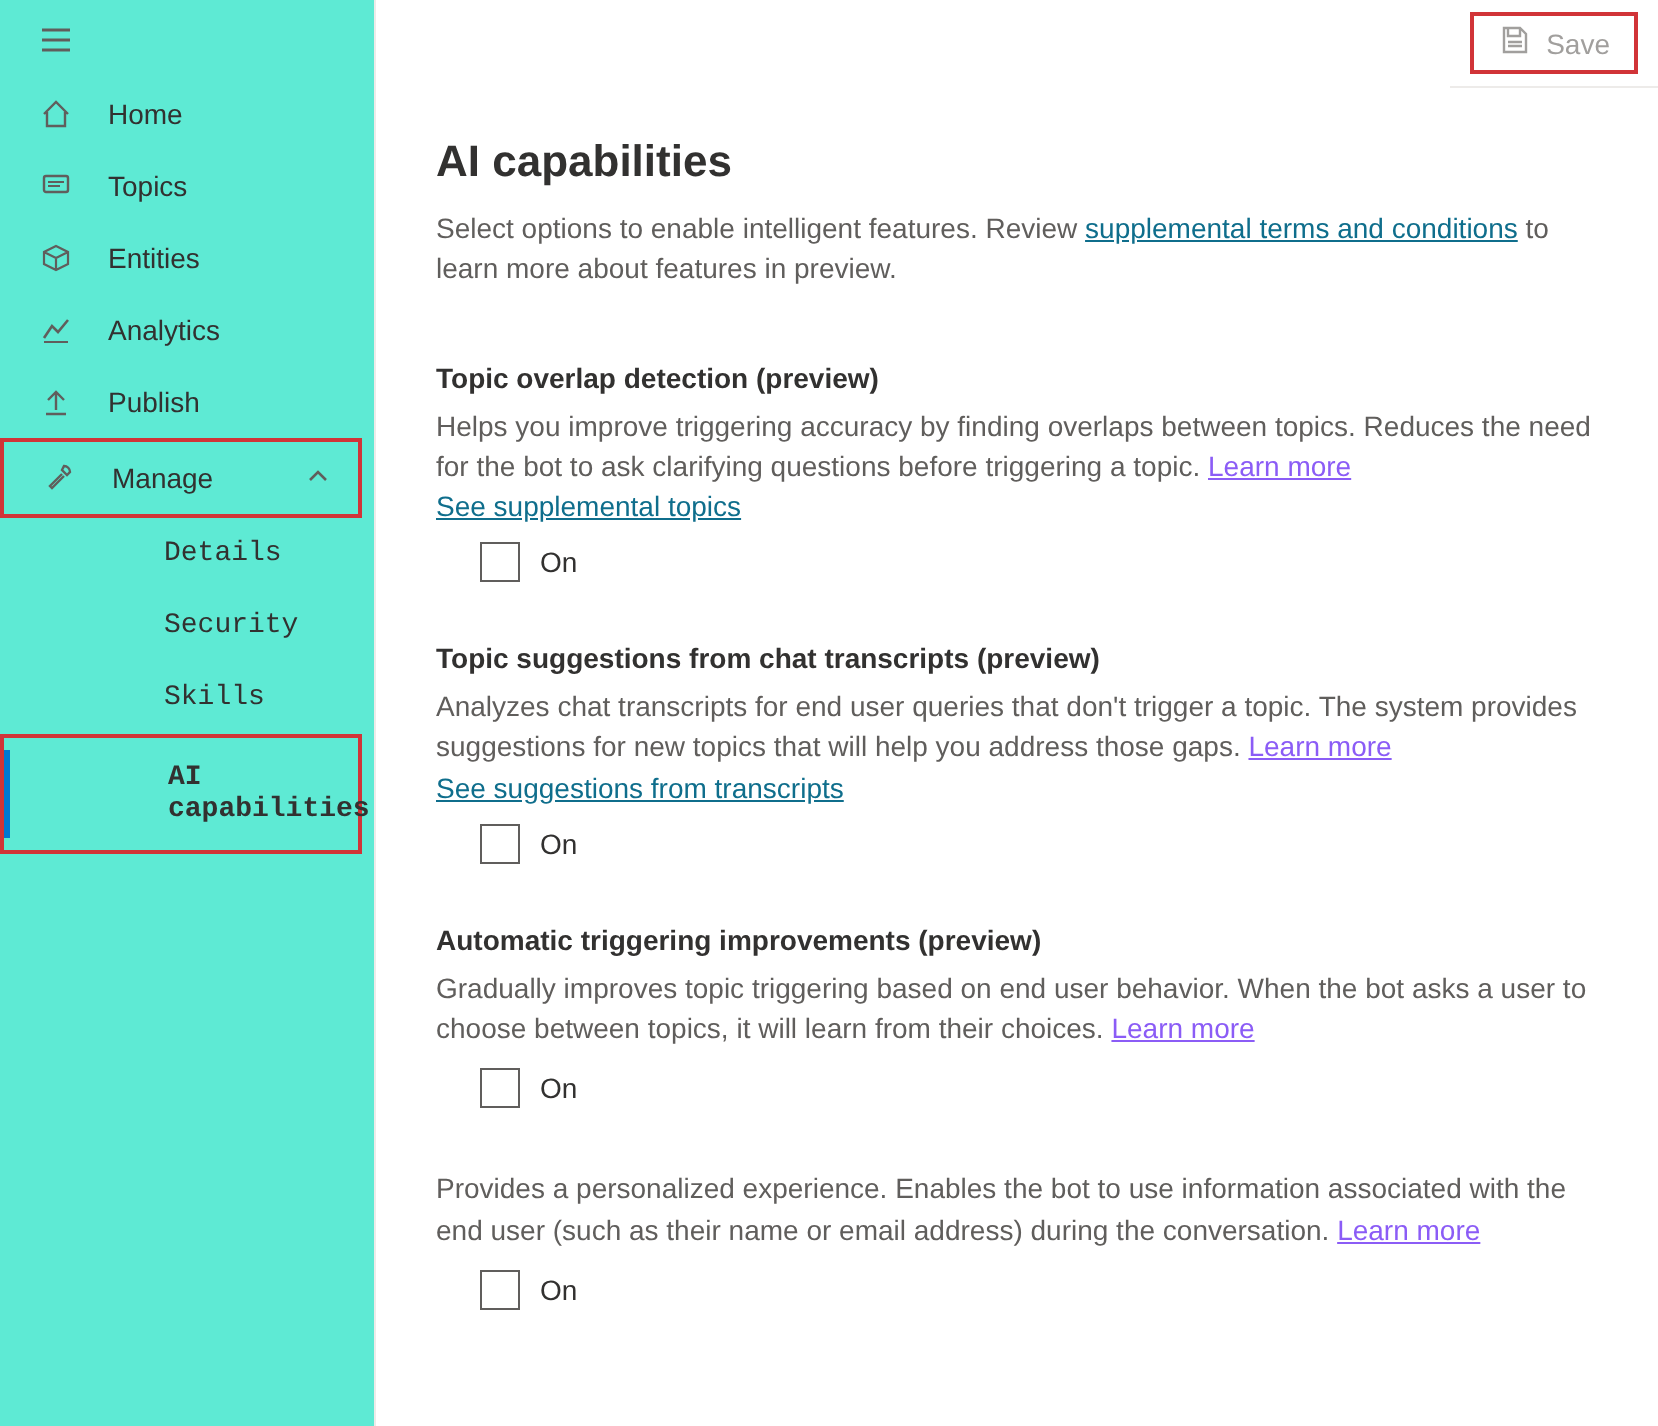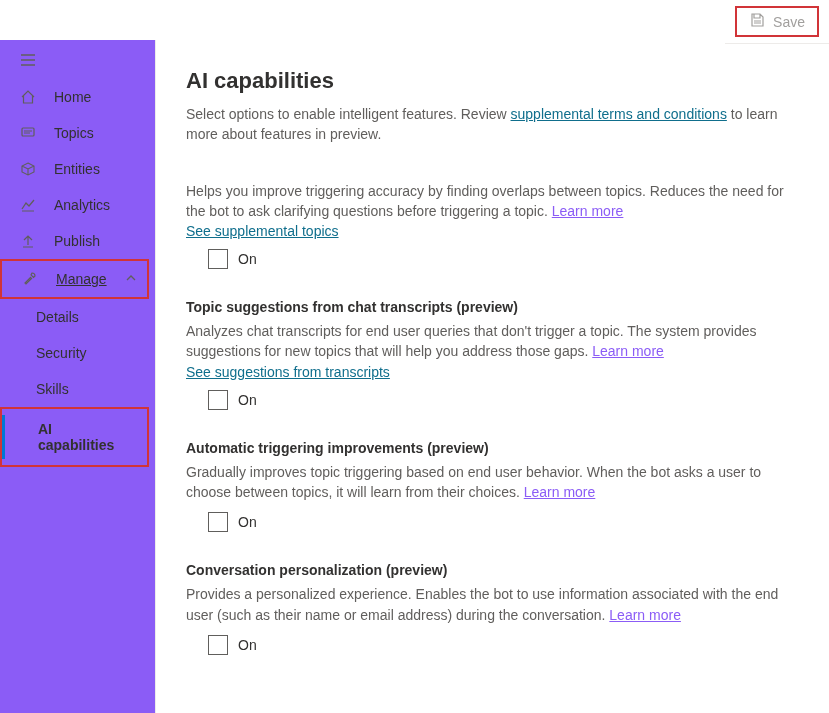--- a/index.html
+++ b/index.html
@@ -8,50 +8,50 @@
     font-family: "Segoe UI", Arial, sans-serif;
     font-size: 14px;
     color: #323130;
     background: #fff;
     width: 829px;
     height: 713px;
     overflow: hidden;
   }
   .app { display: flex; height: 100%; }
   .sidebar {
-    width: 156px;
-    background: #8b5cf6;
+    width: 188px;
+    background: #5eead4;
     border-right: 1px solid #edebe9;
     display: flex;
     flex-direction: column;
     padding-top: 0;
-    margin-top: 40px;
   }
   .hamburger {
     padding: 12px 20px 8px 20px;
   }
   .hamburger svg { width: 16px; height: 16px; stroke: #605e5c; }
   .nav-item {
     display: flex;
     align-items: center;
     gap: 18px;
     padding: 10px 20px;
     cursor: pointer;
     color: #323130;
     position: relative;
   }
   .nav-item .icon { width: 16px; height: 16px; display:flex; align-items:center; justify-content:center; color:#605e5c; }
   .nav-item .icon svg { width:16px; height:16px; stroke:#605e5c; fill:none; }
   .nav-item .chev { margin-left:auto; }
   .nav-item .chev svg { width:12px; height:12px; stroke:#605e5c; }
   .sub-item {
-    padding: 10px 20px 10px 36px;
+    padding: 10px 20px 10px 82px;
     cursor: pointer;
     color: #323130;
     position: relative;
+    font-family: Liberation Mono, monospace;
   }
   .sub-item.selected {
     font-weight: 600;
   }
   .sub-item.selected::before {
     content:"";
     position:absolute;
     left:0; top:6px; bottom:6px;
     width:3px;
     background:#0078d4;
@@ -156,21 +156,21 @@
     </div>
     <div class="nav-item">
       <span class="icon">
           <svg viewBox="0 0 16 16">
             <path d="M8 12 V3 M4 7 L8 3 L12 7 M3 14 H13" stroke-width="1.2"></path>
           </svg>
         </span>
       <span>Publish</span>
     </div>
 
-    <div style="border:2px solid #d13438; margin-right:6px;text-decoration:underline;">
+    <div style="border:2px solid #d13438; margin-right:6px;">
       <div class="nav-item" style="padding-right:14px;">
         <span class="icon">
             <svg viewBox="0 0 16 16">
               <path d="M10 2 a3 3 0 0 1 3 3 l-1.5 1.5 L9 4 Z M9 6 L3 12 l1 1 L10 7" stroke-width="1.2"></path>
             </svg>
           </span>
         <span>Manage</span>
         <span class="chev"><svg viewBox="0 0 12 12">
               <polyline points="2,8 6,4 10,8" stroke-width="1.3" fill="none"></polyline>
             </svg></span>
@@ -205,20 +205,21 @@
       </div>
     </div>
 
     <div class="content">
       <h1 class="page-title">AI capabilities</h1>
       <div class="intro">
         <span>Select options to enable intelligent features. Review </span><a class="link">supplemental terms and conditions</a><span> to learn more about features in preview.</span>
       </div>
 
       <div class="section">
+        <div class="sec-title">Topic overlap detection (preview)</div>
         <div class="sec-desc">
           <span>Helps you improve triggering accuracy by finding overlaps between topics. Reduces the need for the bot to ask clarifying questions before triggering a topic. </span><span class="link" style="text-decoration:underline;">Learn more</span>
         </div>
         <a class="sec-link">See supplemental topics</a>
         <div class="toggle-row">
           <div class="chk"></div>
           <span class="toggle-label">On</span>
         </div>
       </div>
 
@@ -239,21 +240,20 @@
         <div class="sec-desc">
           <span>Gradually improves topic triggering based on end user behavior. When the bot asks a user to choose between topics, it will learn from their choices. </span><span class="link" style="text-decoration:underline;">Learn more</span>
         </div>
         <div class="toggle-row">
           <div class="chk"></div>
           <span class="toggle-label">On</span>
         </div>
       </div>
 
       <div class="section">
-        <div class="sec-title">Conversation personalization (preview)</div>
         <div class="sec-desc">
           <span>Provides a personalized experience. Enables the bot to use information associated with the end user (such as their name or email address) during the conversation. </span><span class="link" style="text-decoration:underline;">Learn more</span>
         </div>
         <div class="toggle-row">
           <div class="chk"></div>
           <span class="toggle-label">On</span>
         </div>
       </div>
 
     </div>

